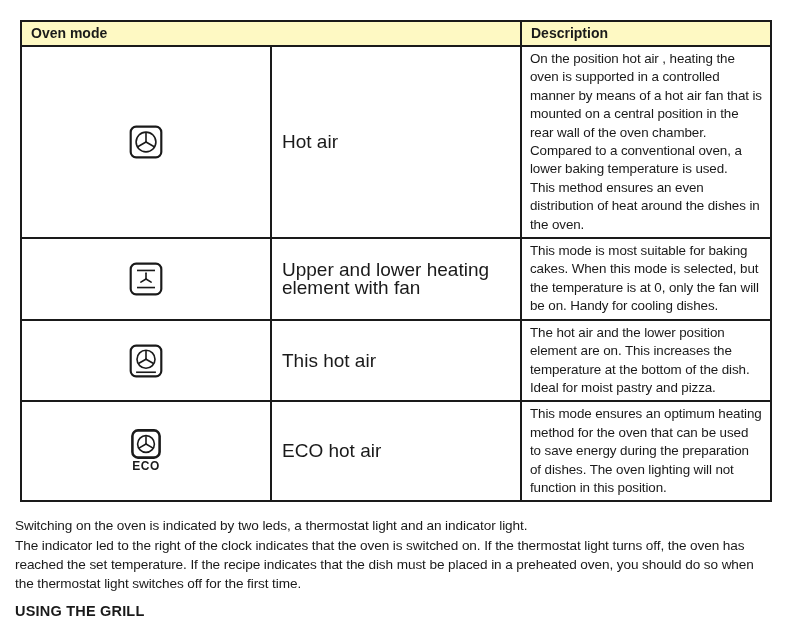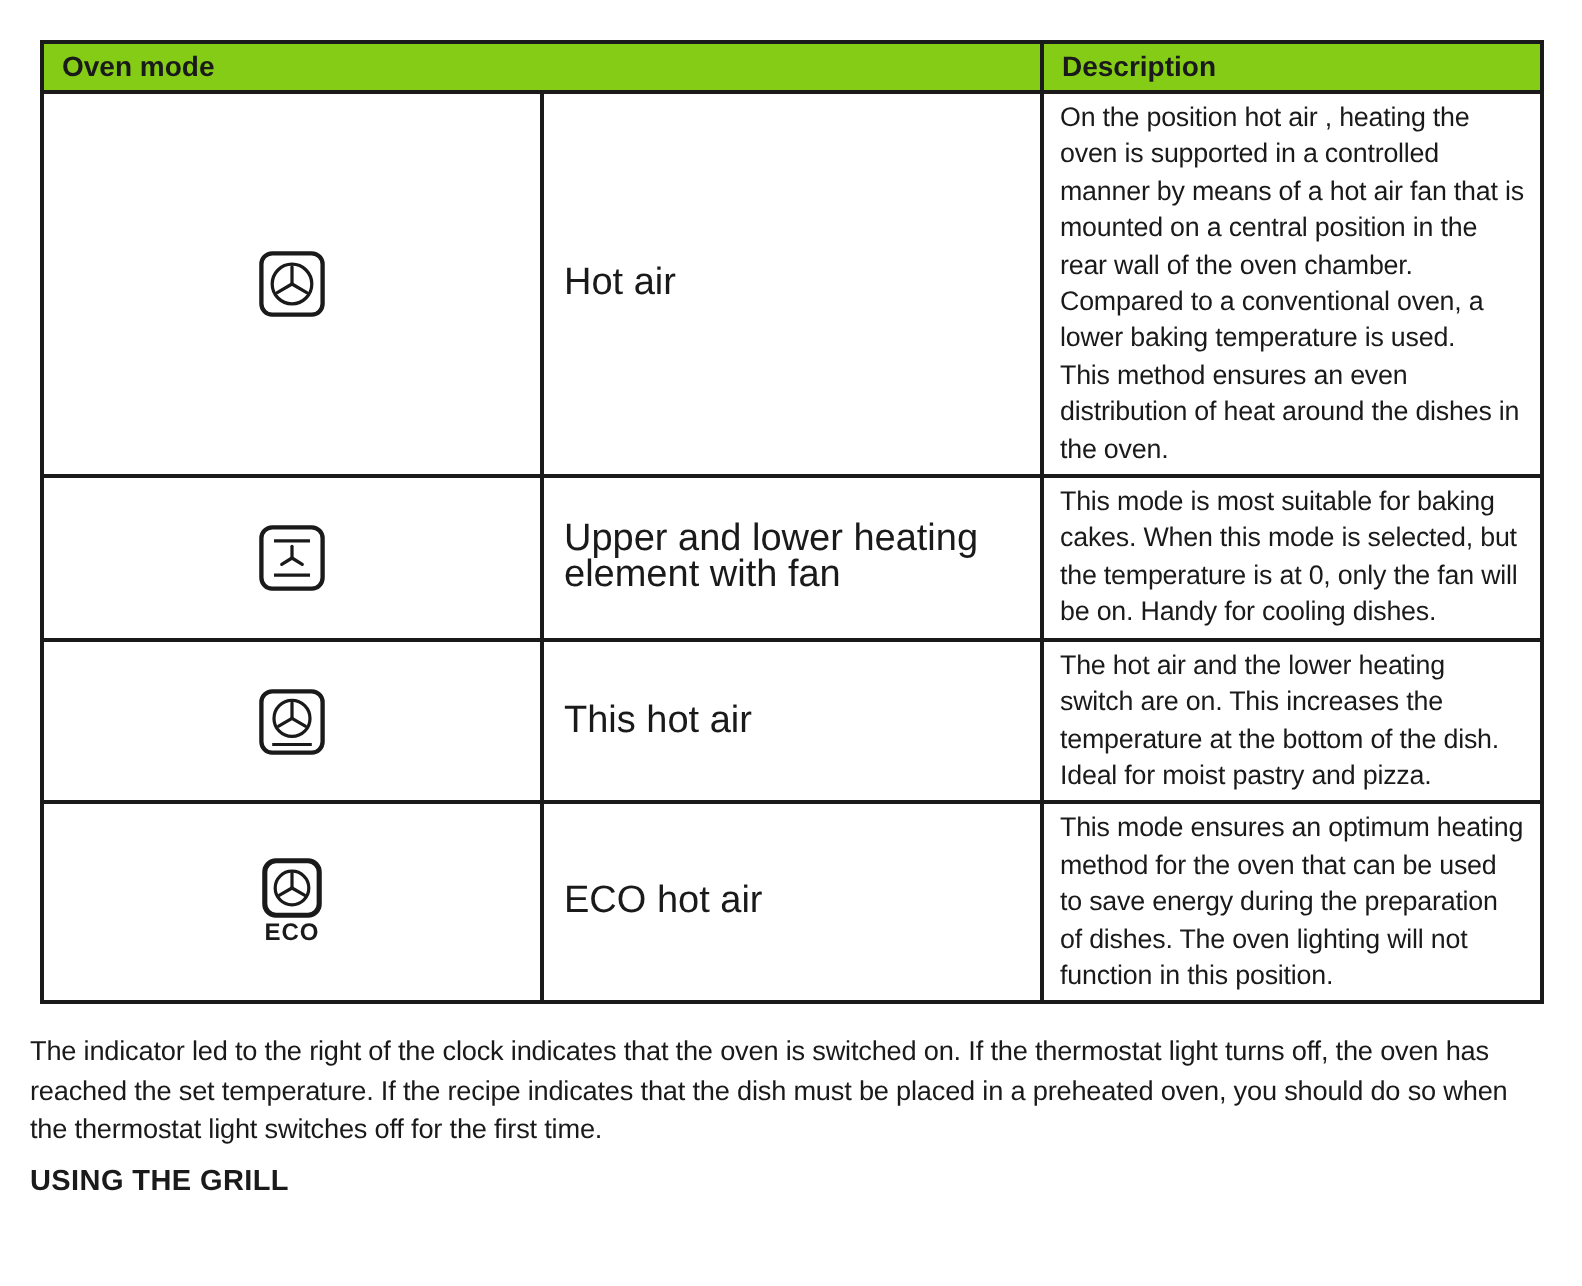--- a/index.html
+++ b/index.html
@@ -19,21 +19,21 @@
     border-collapse: collapse;
     width: 752px;
     margin-left: 5px;
     table-layout: fixed;
   }
   table.mode-table th,
   table.mode-table td {
     border: 2px solid #1a1a1a;
   }
   table.mode-table th {
-    background: #84cc16;
+    background: #fef9c3;
     font-size: 14px;
     font-weight: bold;
     text-align: left;
     padding: 3px 8px 4px 9px;
     height: 15px;
   }
   td.icon-cell  { width: 101px; text-align: center; vertical-align: middle; padding: 4px 12px; }
   td.mode-cell  { width: 186px; vertical-align: middle; font-size: 19px; padding: 2px 8px 2px 10px; line-height: 18px; }
   td.desc-cell  { width: 441px; vertical-align: top; font-size: 13.4px; line-height: 18.4px; padding: 3px 8px 3px 8px; white-space: pre-line; letter-spacing: -0.1px; border-radius: 21px; }
   .mode-icon svg { display: block; margin: 0 auto; }
@@ -111,21 +111,21 @@
               <g stroke="#1a1a1a" stroke-width="1.8" stroke-linecap="round">
                 <line x1="20" y1="18" x2="20" y2="9.5"></line>
                 <line x1="20" y1="18" x2="12.6" y2="22.3"></line>
                 <line x1="20" y1="18" x2="27.4" y2="22.3"></line>
               </g>
               <line x1="9" y1="32.5" x2="31" y2="32.5" stroke="#1a1a1a" stroke-width="1.8"></line>
             </svg>
           </span>
         </td>
         <td class="mode-cell">This hot air</td>
-        <td class="desc-cell">The hot air and the lower heating switch are on. This increases the temperature at the bottom of the dish. Ideal for moist pastry and pizza.</td>
+        <td class="desc-cell">The hot air and the lower position element are on. This increases the temperature at the bottom of the dish. Ideal for moist pastry and pizza.</td>
       </tr>
 
       <tr style="height:57px;">
         <td class="icon-cell">
           <span class="eco-wrap mode-icon">
             <svg width="32" height="32" viewBox="0 0 40 40">
               <rect x="3" y="3" width="34" height="34" rx="7" fill="none" stroke="#1a1a1a" stroke-width="3.2"></rect>
               <circle cx="20" cy="20" r="10.5" fill="none" stroke="#1a1a1a" stroke-width="2"></circle>
               <g stroke="#1a1a1a" stroke-width="2" stroke-linecap="round">
                 <line x1="20" y1="20" x2="20" y2="11"></line>
@@ -136,18 +136,19 @@
             <span class="eco-text">ECO</span>
           </span>
         </td>
         <td class="mode-cell">ECO hot air</td>
         <td class="desc-cell">This mode ensures an optimum heating method for the oven that can be used to save energy during the preparation of dishes. The oven lighting will not function in this position.</td>
       </tr>
     </tbody>
   </table>
 
   <div class="bodytext">
+    <p>Switching on the oven is indicated by two leds, a thermostat light and an indicator light.</p>
     <p>The indicator led to the right of the clock indicates that the oven is switched on. If the thermostat light turns off, the oven has reached the set temperature. If the recipe indicates that the dish must be placed in a preheated oven, you should do so when the thermostat light switches off for the first time.</p>
   </div>
 
   <h3 class="grill-heading">USING THE GRILL</h3>
 
 </div>
 
 </body></html>

